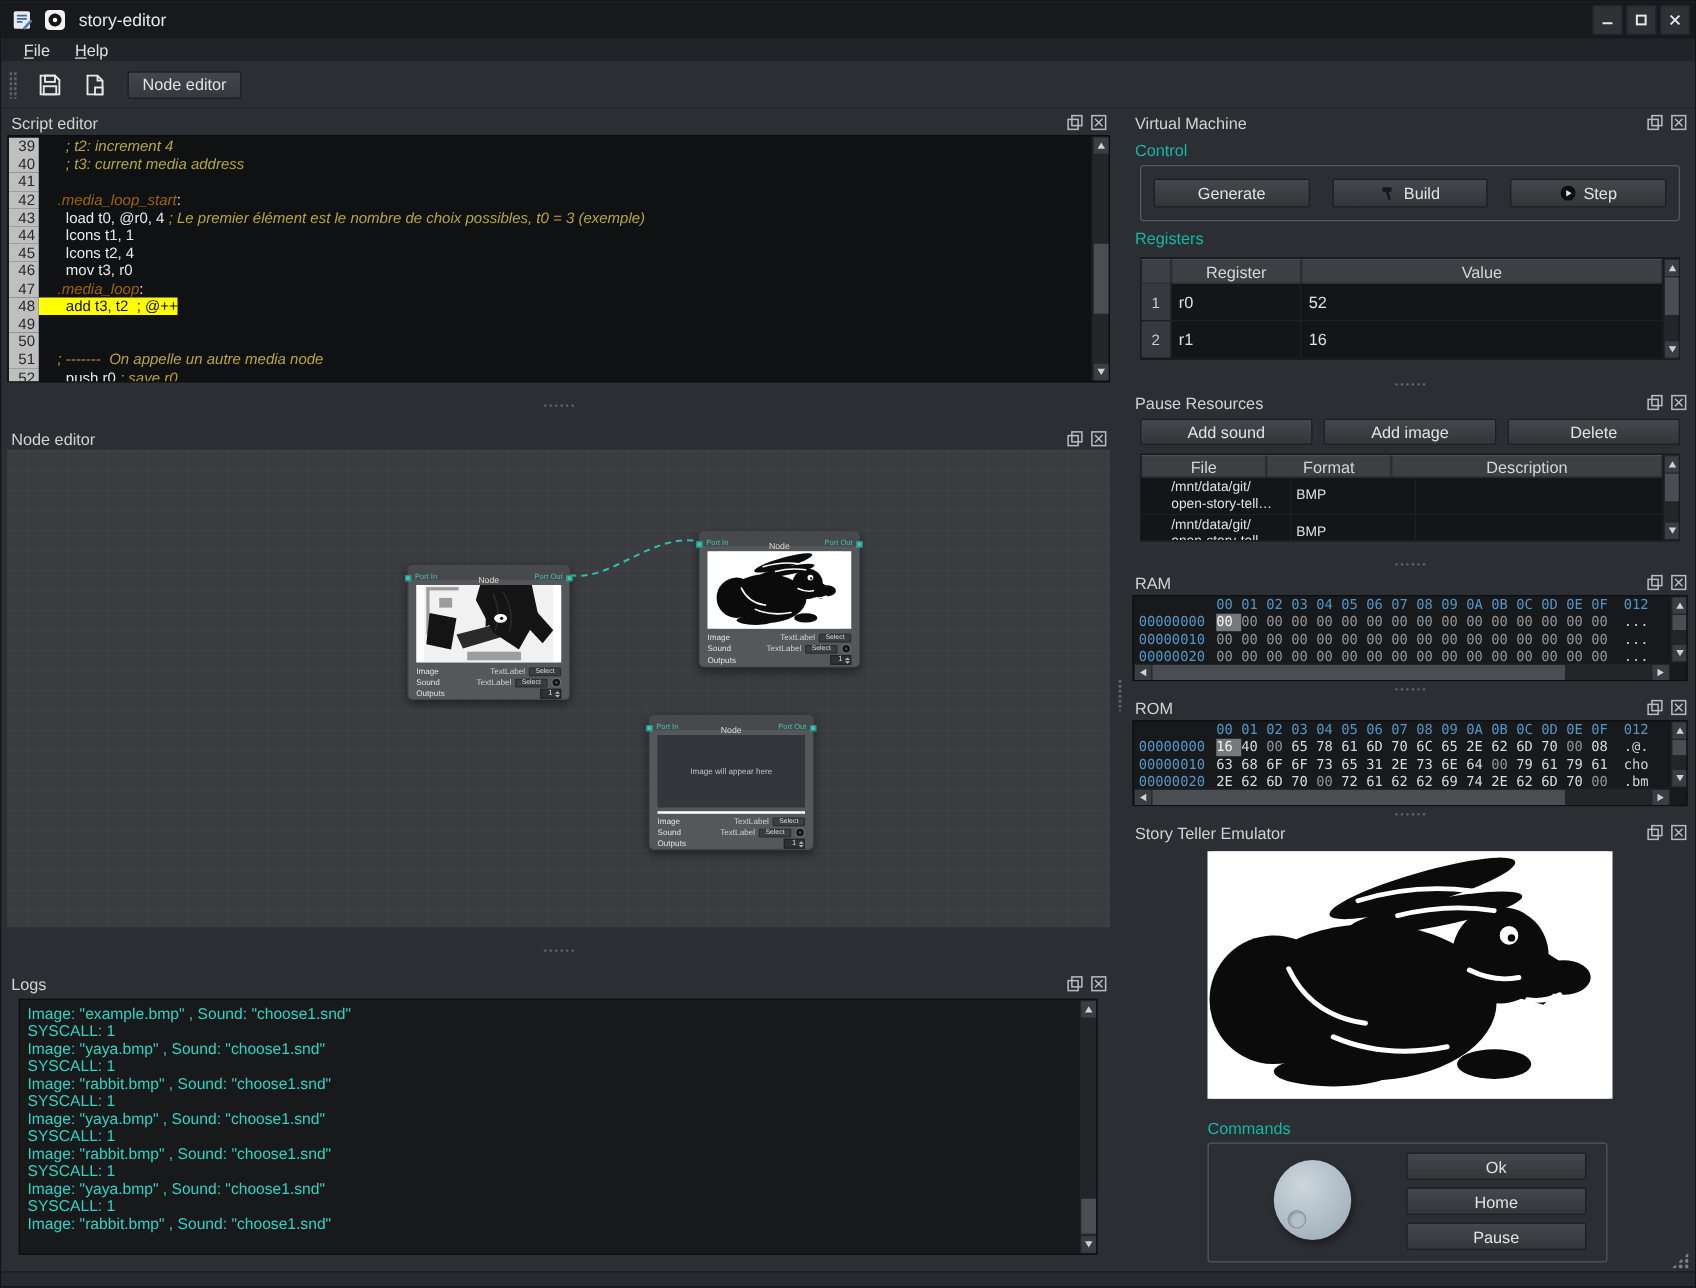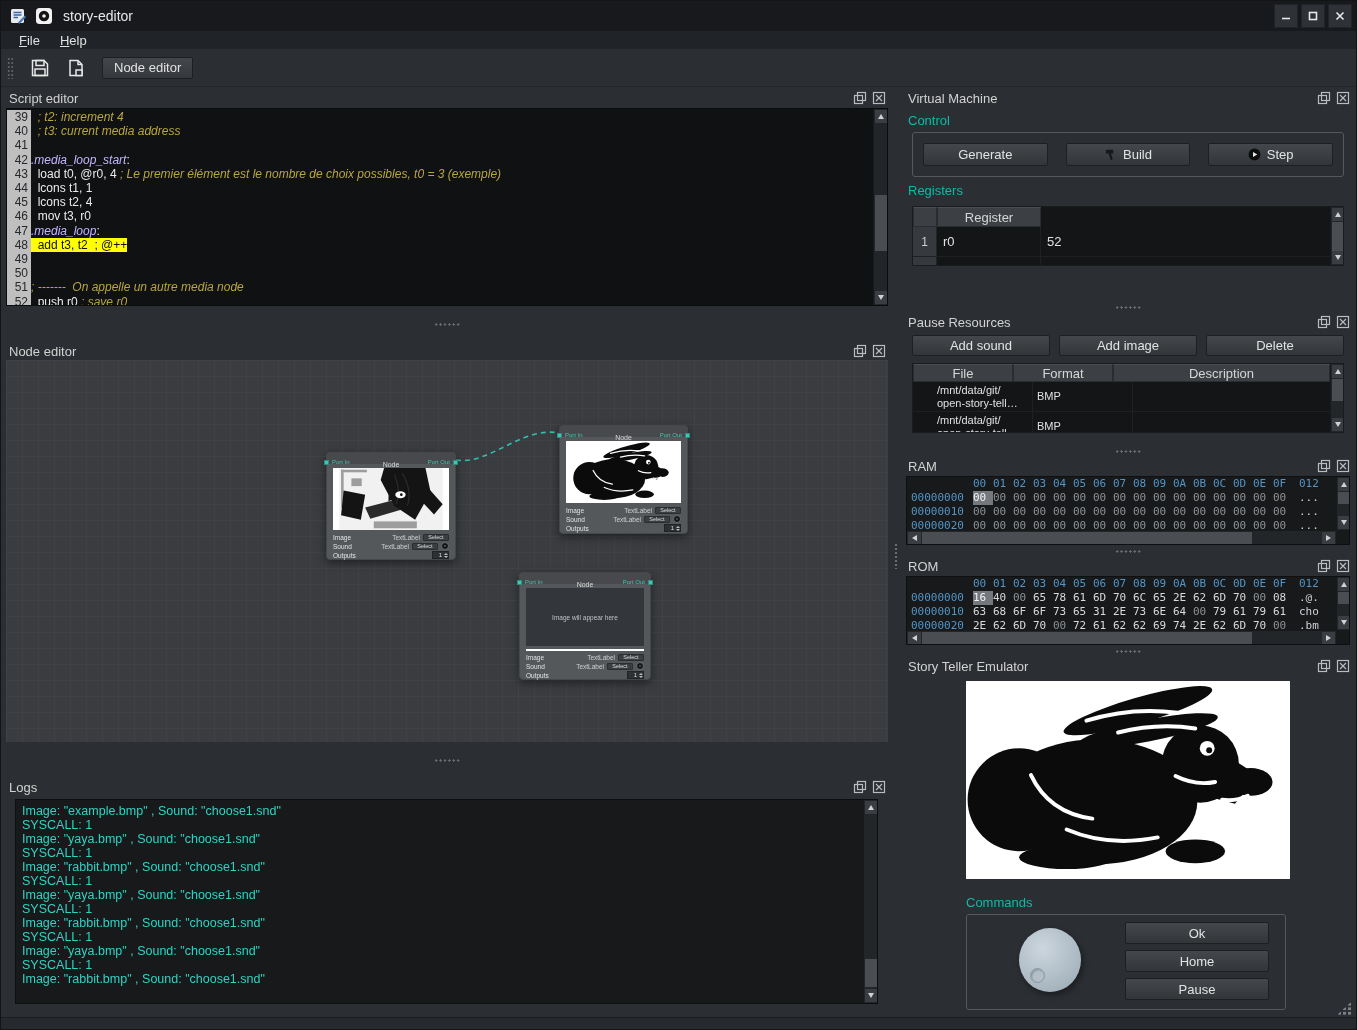--- a/index.html
+++ b/index.html
@@ -45,23 +45,23 @@
   .dock-ico { width:14px; height:14px; margin-left:5px; }
   .dock-ico svg { width:14px; height:14px; stroke:#b9bcc0; fill:none; stroke-width:1.2; }
 
   
   .script-dock { height:219px; padding-top:2px; }
   .script-body { margin:1px 4px 0 5px; background:#0f1113; border:1px solid #0a0c0d; flex:1; position:relative; overflow:hidden; }
   .script-code { position:absolute; left:0; top:1px; right:15px; bottom:0; overflow:hidden;
     font-size:12px; line-height:14.2px; white-space:pre; }
   .cl { display:flex; }
   .ln { width:24px; flex:0 0 auto; background:#bfbfbf; color:#26282a; text-align:right; padding-right:3px; }
-  .ct { padding-left:0; color:#e6e6e6; }
+  .ct { padding-left:15px; color:#e6e6e6; }
   .ct .comment { color:#b8a63e; font-style:italic; }
-  .ct .label { color:#c4b5fd; font-style:italic; }
+  .ct .label { color:#a16207; font-style:italic; }
   .ct .code { color:#eaeaea; }
   .ct.hl { background:#ffff00; color:#111; }
   .ct.hl .code { color:#111; }
 
   
   .vsb { position:absolute; top:0; right:0; bottom:0; width:14px; background:#232629; border-left:1px solid #17191b; }
   .vsb .arr { position:absolute; left:1px; width:12px; height:13px; background:#3a3e42; }
   .vsb .arr.up { top:1px; } .vsb .arr.down { bottom:1px; }
   .vsb .arr::after { content:""; position:absolute; left:3px; border-left:3px solid transparent; border-right:3px solid transparent; }
   .vsb .arr.up::after { top:4px; border-bottom:5px solid #cfd2d5; }
@@ -115,21 +115,21 @@
   
   .panel-label { font-size:13px; color:#14b8a6; margin:6px 0 4px 8px; }
   .groupbox { margin:0 12px; border:1px solid #55585c; border-radius:3px; }
   .btn { background:linear-gradient(#44484c,#323639); border:1px solid #1d2023; border-radius:2px; color:#e2e2e2; font-size:13px;
     display:flex; align-items:center; justify-content:center; gap:6px; }
   .ctl-row { display:flex; gap:18px; padding:10px; }
   .ctl-row .btn { flex:1; height:23px; }
   .btn svg { width:13px; height:13px; }
 
   .vm-dock { height:214px; padding-top:2px; }
-  .regtable { position:relative; margin:4px 12px 0; height:60px; border:1px solid #191b1d; background:#131517; overflow:hidden; }
+  .regtable { position:relative; margin:4px 12px 0; height:82px; border:1px solid #191b1d; background:#131517; overflow:hidden; }
   .thead { display:flex; height:20px; font-size:13px; color:#d6d6d6; }
   .th { background:#3c4044; border:1px solid #2a2d30; border-top-color:#4b4f53; display:flex; align-items:center; justify-content:center; }
   .reg-corner { width:24px; flex:0 0 auto; }
   .reg-c1 { width:104px; } .reg-c2 { flex:1; margin-right:13px; }
   .trow { display:flex; height:30px; font-size:13px; border-bottom:1px solid #1e2124; }
   .rowhead { width:24px; flex:0 0 auto; background:#36393d; border-right:1px solid #222528; color:#cfcfcf; display:flex; align-items:center; justify-content:center; font-size:12px; }
   .td { display:flex; align-items:center; padding-left:6px; color:#e0e0e0; }
   .td.reg { width:104px; border-right:1px solid #1e2124; }
   .td.val { flex:1; }
 
@@ -549,20 +549,21 @@
                 </svg>
                 <span>Step</span>
               </button>
           </div>
         </div>
         <div class="panel-label">Registers</div>
         <div class="regtable">
           <div class="thead">
             <div class="th reg-corner"></div>
             <div class="th reg-c1">Register</div>
+            <div class="th reg-c2">Value</div>
           </div>
           <div>
               <div class="trow">
                 <div class="rowhead">1</div>
                 <div class="td reg">r0</div>
                 <div class="td val" style="margin-right: 13px;">52</div>
               </div>
               <div class="trow">
                 <div class="rowhead">2</div>
                 <div class="td reg">r1</div>

